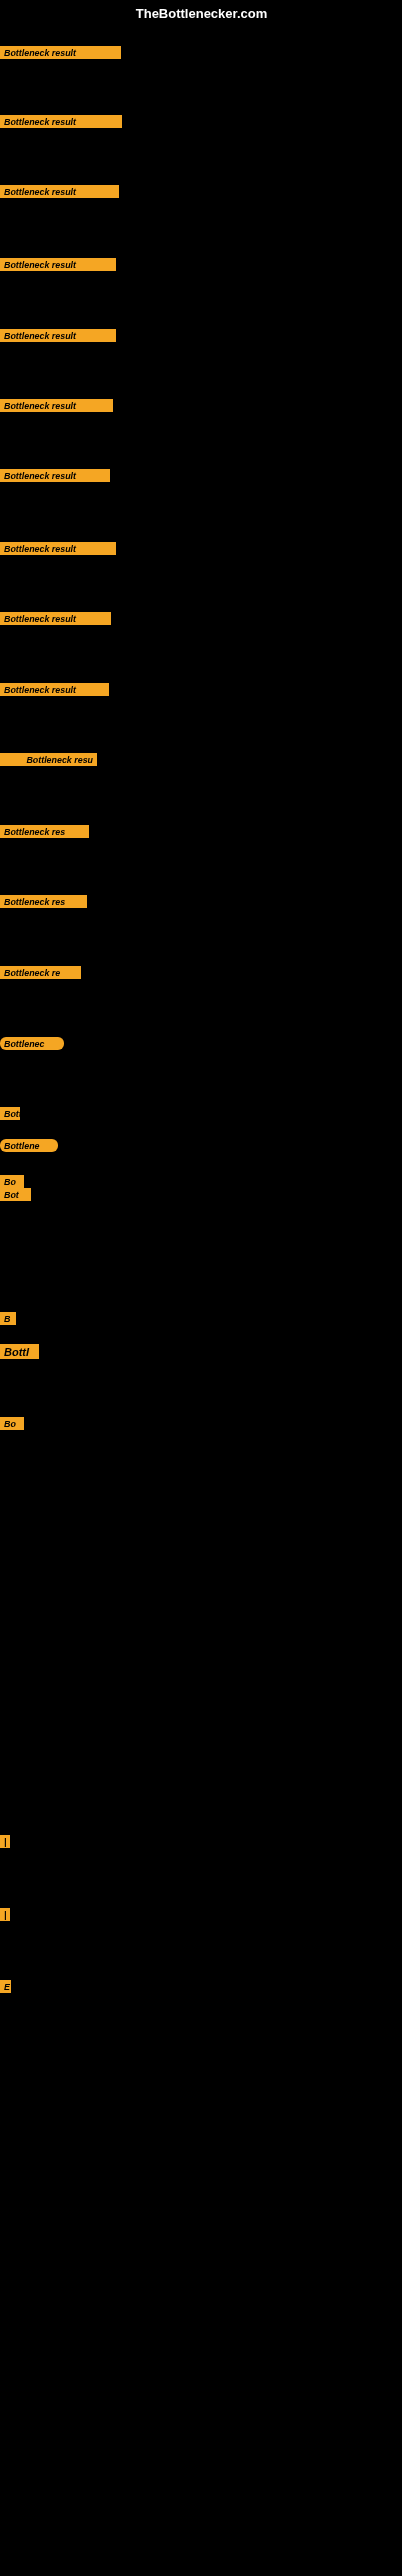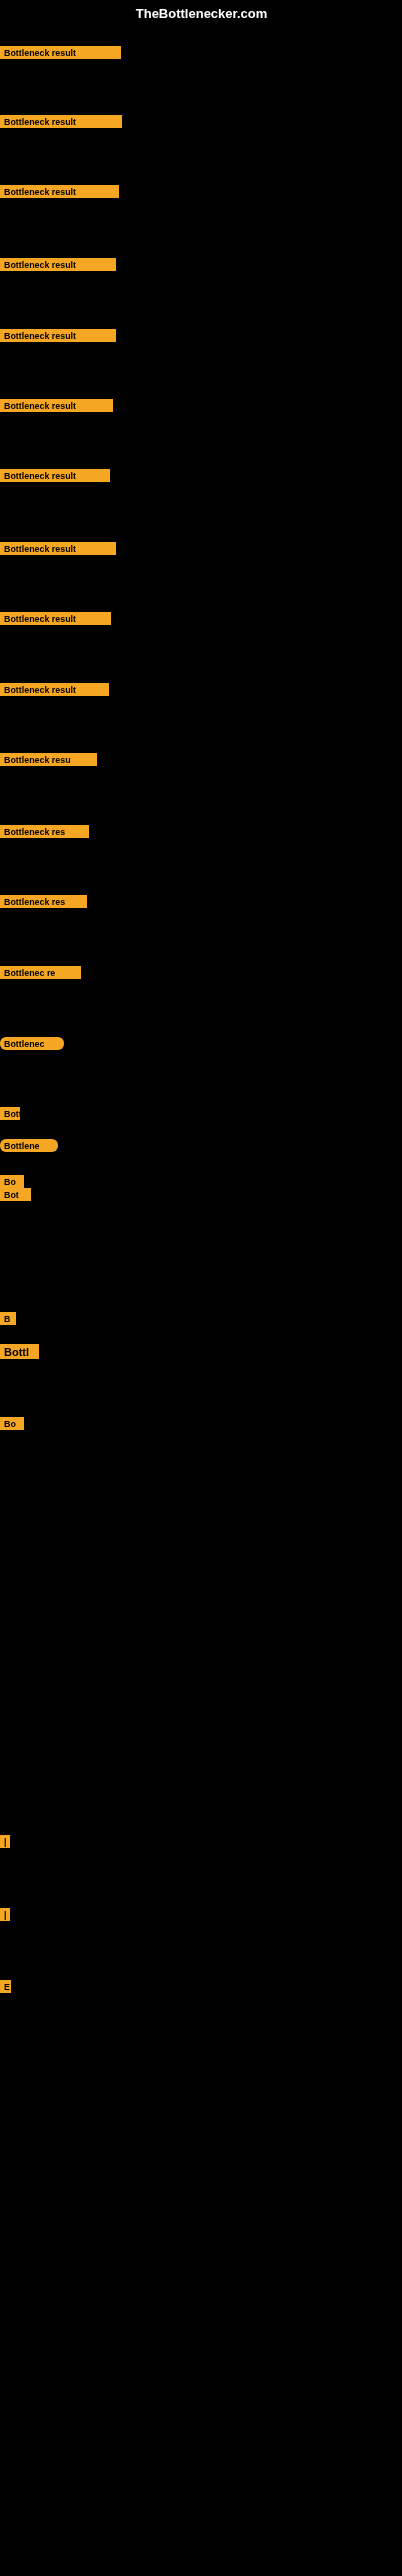--- a/index.html
+++ b/index.html
@@ -26,43 +26,44 @@
       display: inline-block;
       background-color: #f5a623;
       color: #000000;
       font-size: 8.9px;
       font-weight: bold;
       padding: 1.6px 4px;
       position: absolute;
       left: 0;
       white-space: nowrap;
       overflow: hidden;
+      font-style: italic;
     }
   </style>
 </head>
 <body>
 
 <div class="site-title">
   <span>TheBottlenecker.com</span>
 </div>
 
 <div class="bottleneck-badge" style="top: 46px; width: 121px; font-size: 8.9px;">Bottleneck result</div>
 <div class="bottleneck-badge" style="top: 115px; width: 122px; font-size: 8.9px;">Bottleneck result</div>
 <div class="bottleneck-badge" style="top: 185px; width: 119px; font-size: 8.9px;">Bottleneck result</div>
 <div class="bottleneck-badge" style="top: 258px; width: 116px; font-size: 8.9px;">Bottleneck result</div>
 <div class="bottleneck-badge" style="top: 329px; width: 116px; font-size: 8.9px;">Bottleneck result</div>
 <div class="bottleneck-badge" style="top: 399px; width: 113px; font-size: 8.9px;">Bottleneck result</div>
 <div class="bottleneck-badge" style="top: 469px; width: 110px; font-size: 8.9px;">Bottleneck result</div>
 <div class="bottleneck-badge" style="top: 542px; width: 116px; font-size: 8.9px;">Bottleneck result</div>
 <div class="bottleneck-badge" style="top: 612px; width: 111px; font-size: 8.9px;">Bottleneck result</div>
 <div class="bottleneck-badge" style="top: 683px; width: 109px; font-size: 8.9px;">Bottleneck result</div>
-<div class="bottleneck-badge" style="top: 753px; width: 97px; font-size: 8.9px;">Bottleneck resu</div>
+<div class="bottleneck-badge" style="top: 753px; width: 97px; font-size: 8.9px; text-align: right;">Bottleneck resu</div>
 <div class="bottleneck-badge" style="top: 825px; width: 89px; font-size: 8.9px;">Bottleneck res</div>
 <div class="bottleneck-badge" style="top: 895px; width: 87px; font-size: 8.9px;">Bottleneck res</div>
-<div class="bottleneck-badge" style="top: 966px; width: 81px; font-size: 8.9px;">Bottlenec re</div>
+<div class="bottleneck-badge" style="top: 966px; width: 81px; font-size: 8.9px;">Bottleneck re</div>
 <div class="bottleneck-badge" style="top: 1037px; width: 64px; font-size: 8.9px; border-radius: 6px;">Bottlenec</div>
 <div class="bottleneck-badge" style="top: 1107px; width: 20px; font-size: 8.9px;">Bott</div>
 <div class="bottleneck-badge" style="top: 1139px; width: 58px; font-size: 8.9px; border-radius: 6px;">Bottlene</div>
 <div class="bottleneck-badge" style="top: 1175px; width: 24px; font-size: 8.9px;">Bo</div>
 <div class="bottleneck-badge" style="top: 1188px; width: 31px; font-size: 8.9px;">Bot</div>
 <div class="bottleneck-badge" style="top: 1312px; width: 16px; font-size: 8.9px;">B</div>
 <div class="bottleneck-badge" style="top: 1344px; width: 39px; font-size: 11px;">Bottl</div>
 <div class="bottleneck-badge" style="top: 1417px; width: 24px; font-size: 8.9px;">Bo</div>
 <div class="bottleneck-badge" style="top: 1835px; width: 9.7px; font-size: 8.9px;">|</div>
 <div class="bottleneck-badge" style="top: 1908px; width: 9.7px; font-size: 8.9px;">|</div>

